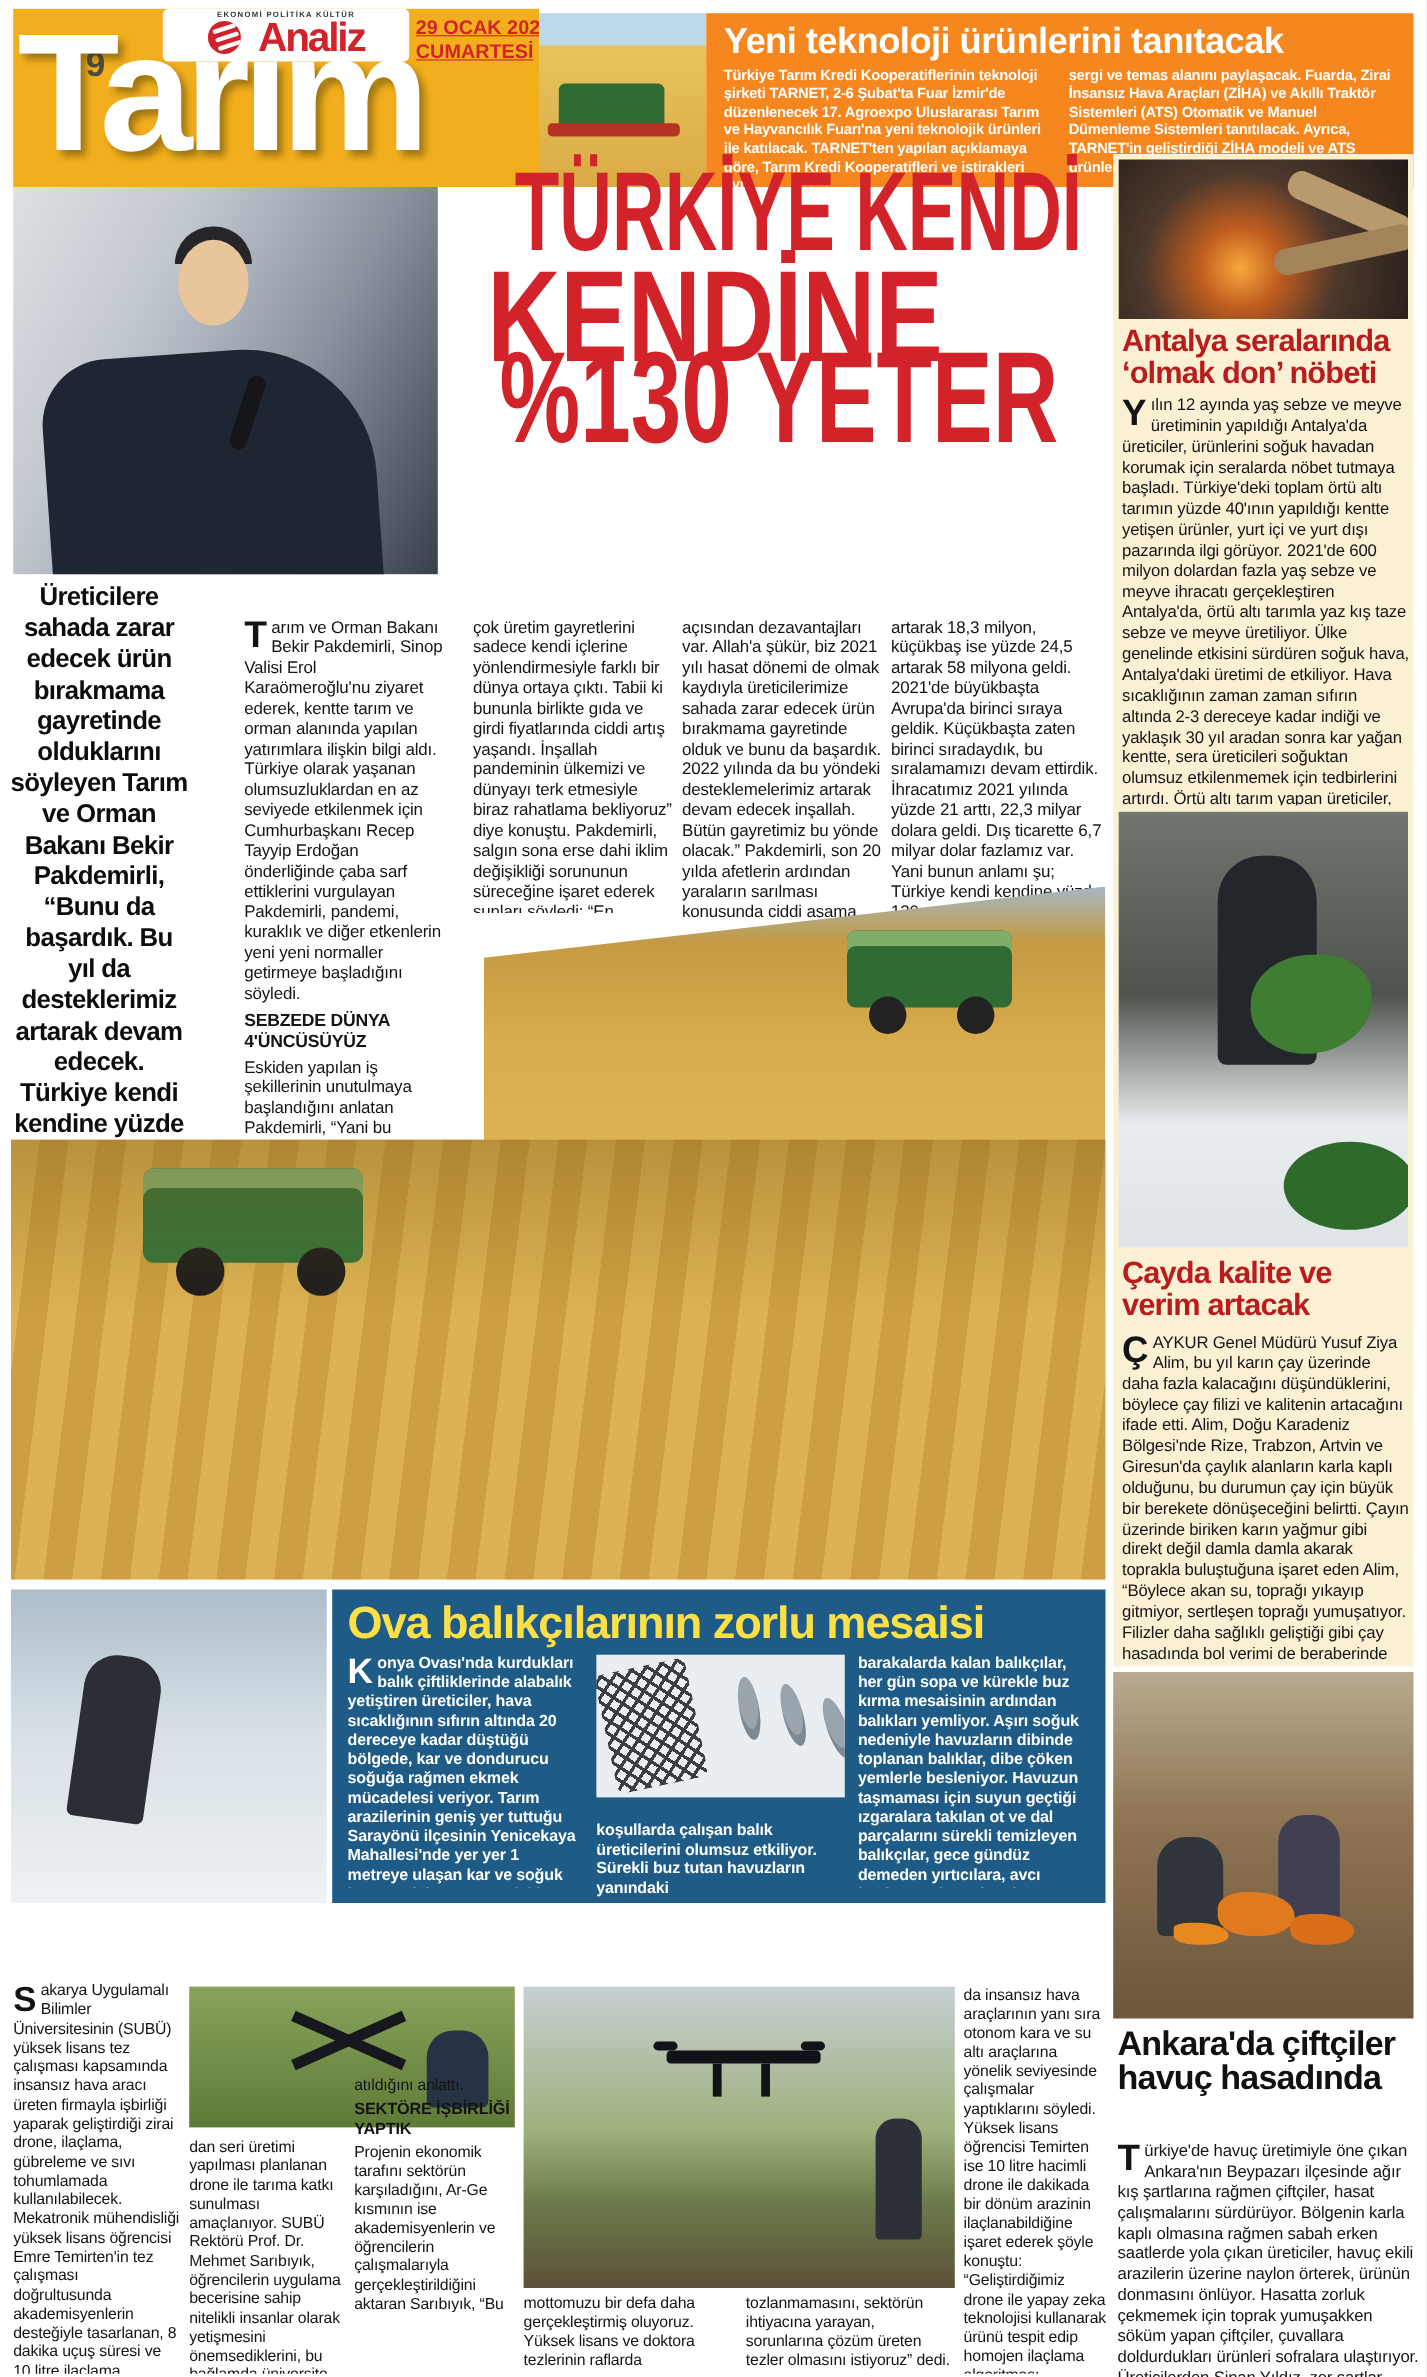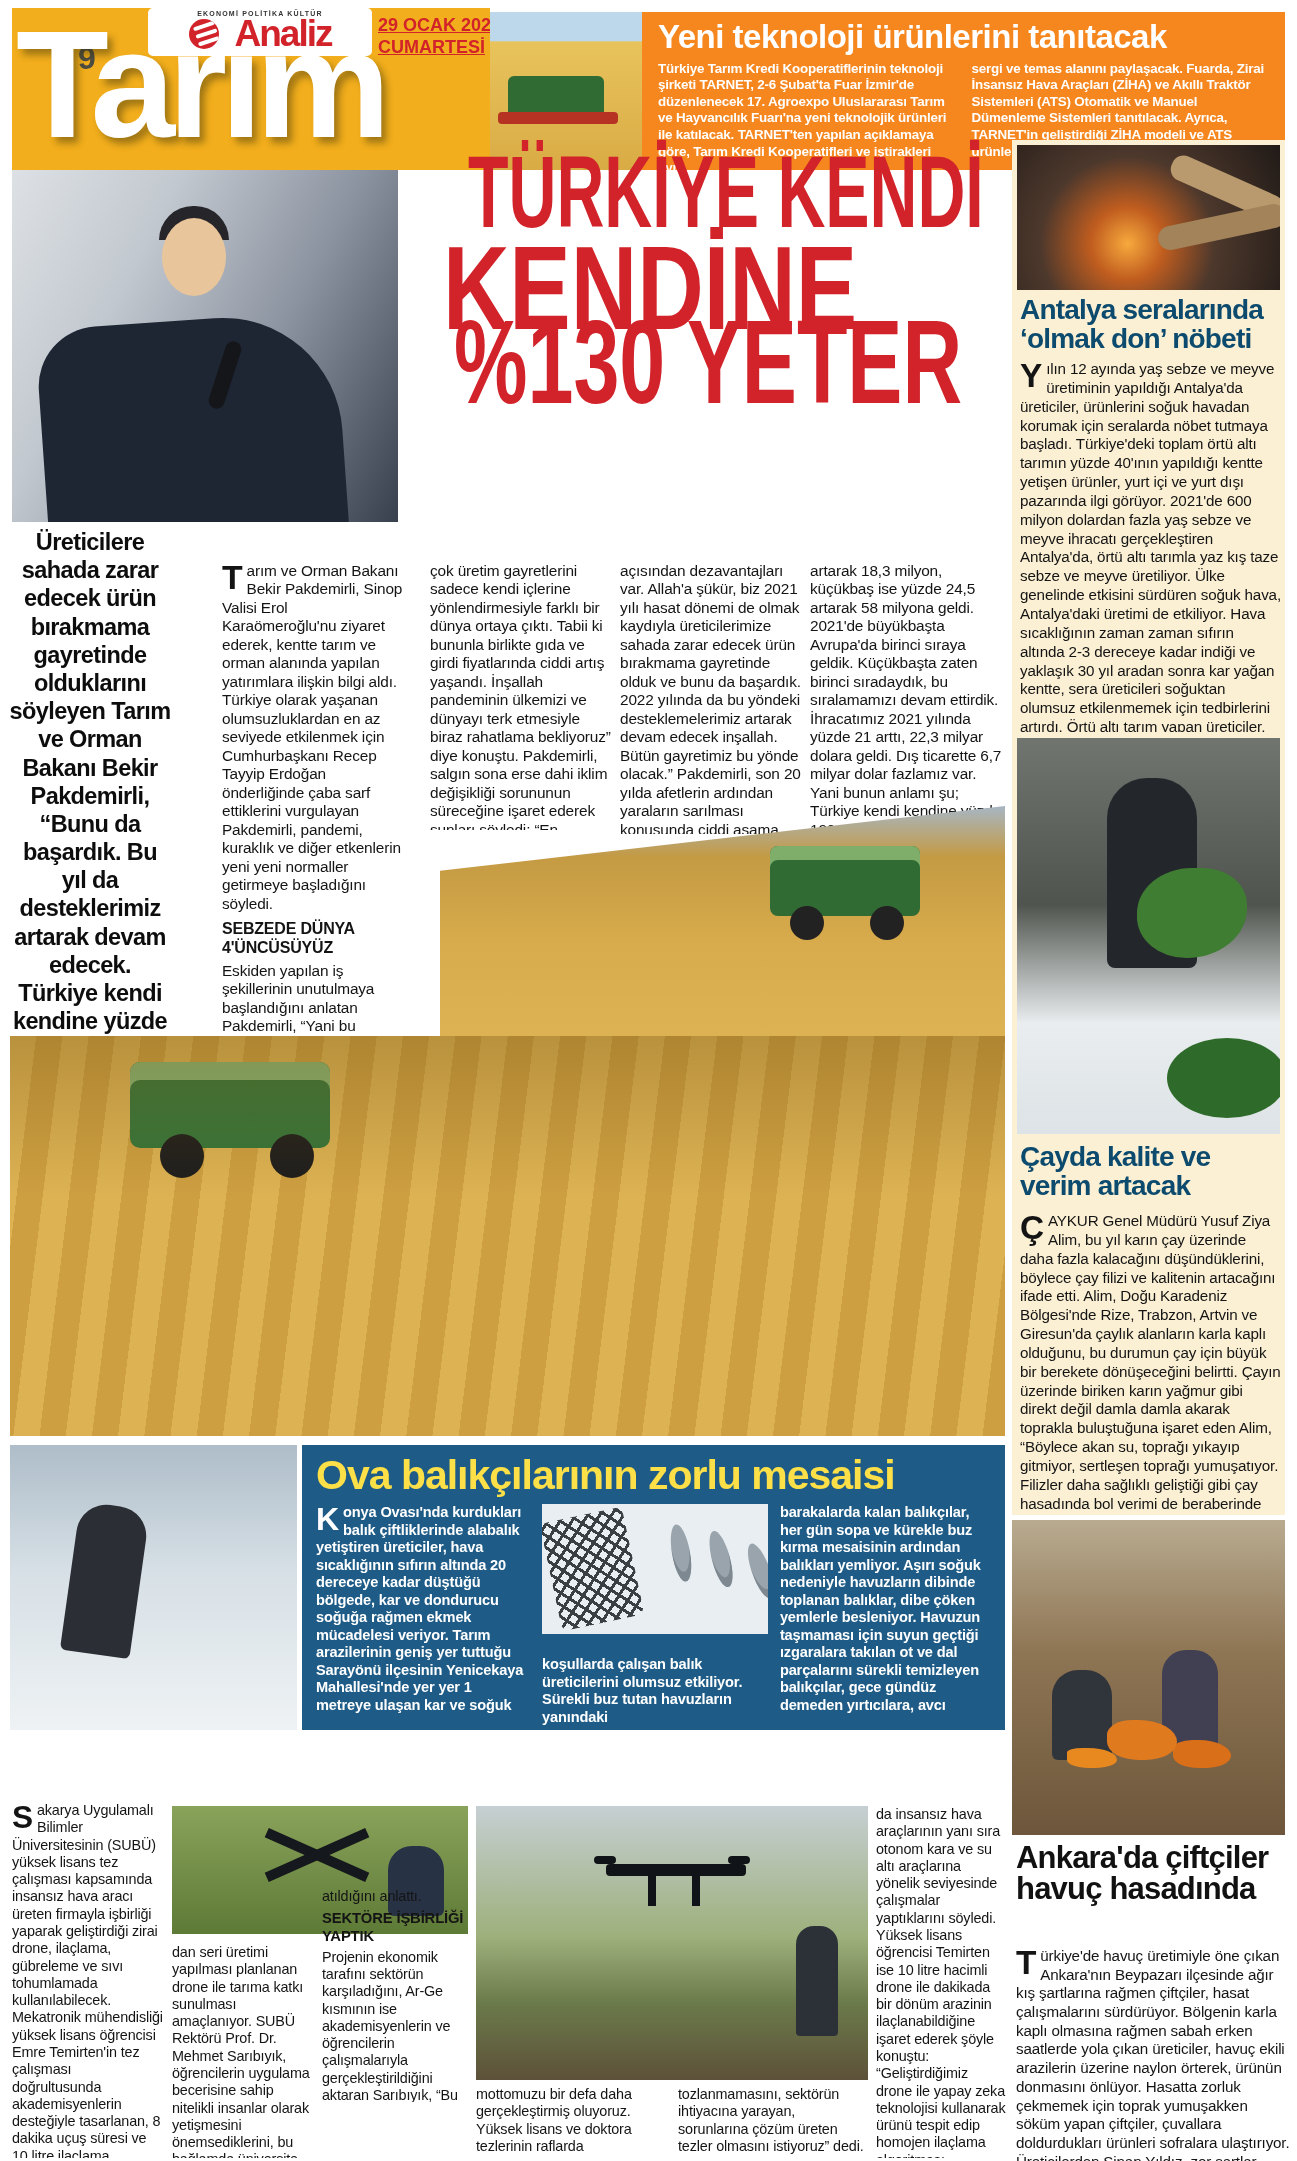--- a/index.html
+++ b/index.html
@@ -52,21 +52,21 @@
       background:linear-gradient(180deg,#a7b6c4 0%,#c49a43 22%,#d8ac4c 60%,#dcb253 100%);
       clip-path:polygon(0 28%,100% 0,100% 100%,0 100%);}
   .harvest-lower{left:10px;top:1036px;width:995px;height:400px;
       background:repeating-linear-gradient(97deg,#dcb253 0 26px,#cd9f41 26px 52px);}
   .harvest-lower:after{content:"";position:absolute;inset:0;background:linear-gradient(180deg,rgba(120,85,20,.35),rgba(0,0,0,0) 40%);}
 
   
   .sidebar{left:1012px;top:140px;width:273px;height:1375px;background:#FBF0D4;}
   .sb-photo1{left:1017px;top:145px;width:263px;height:145px;
       background:radial-gradient(circle at 42% 68%,#f7a93d 0%,#c05d1f 20%,#4d382c 48%,#201a17 100%);}
-  .sb-title{position:absolute;font-size:28px;font-weight:bold;line-height:1.02;letter-spacing:-.8px;color:#0c4a6e;}
+  .sb-title{position:absolute;font-size:28px;font-weight:bold;line-height:1.02;letter-spacing:-.8px;color:#b91c1c;}
   .sb-t1{left:1020px;top:296px;width:262px;}
   .sb-body{position:absolute;font-size:15.2px;line-height:1.24;letter-spacing:-.15px;overflow:hidden;}
   .sb-b1{left:1020px;top:360px;width:262px;height:372px;}
   .sb-photo2{left:1017px;top:738px;width:263px;height:396px;
       background:linear-gradient(180deg,#70756f 0%,#50544e 42%,#e9edef 72%,#dde3e6 100%);}
   .sb-t2{left:1020px;top:1143px;width:262px;}
   .sb-b2{left:1020px;top:1212px;width:262px;height:300px;}
 
   .carrot-photo{left:1012px;top:1520px;width:273px;height:315px;
       background:linear-gradient(180deg,#b9ab90 0%,#8e7554 42%,#6d563b 100%);}

